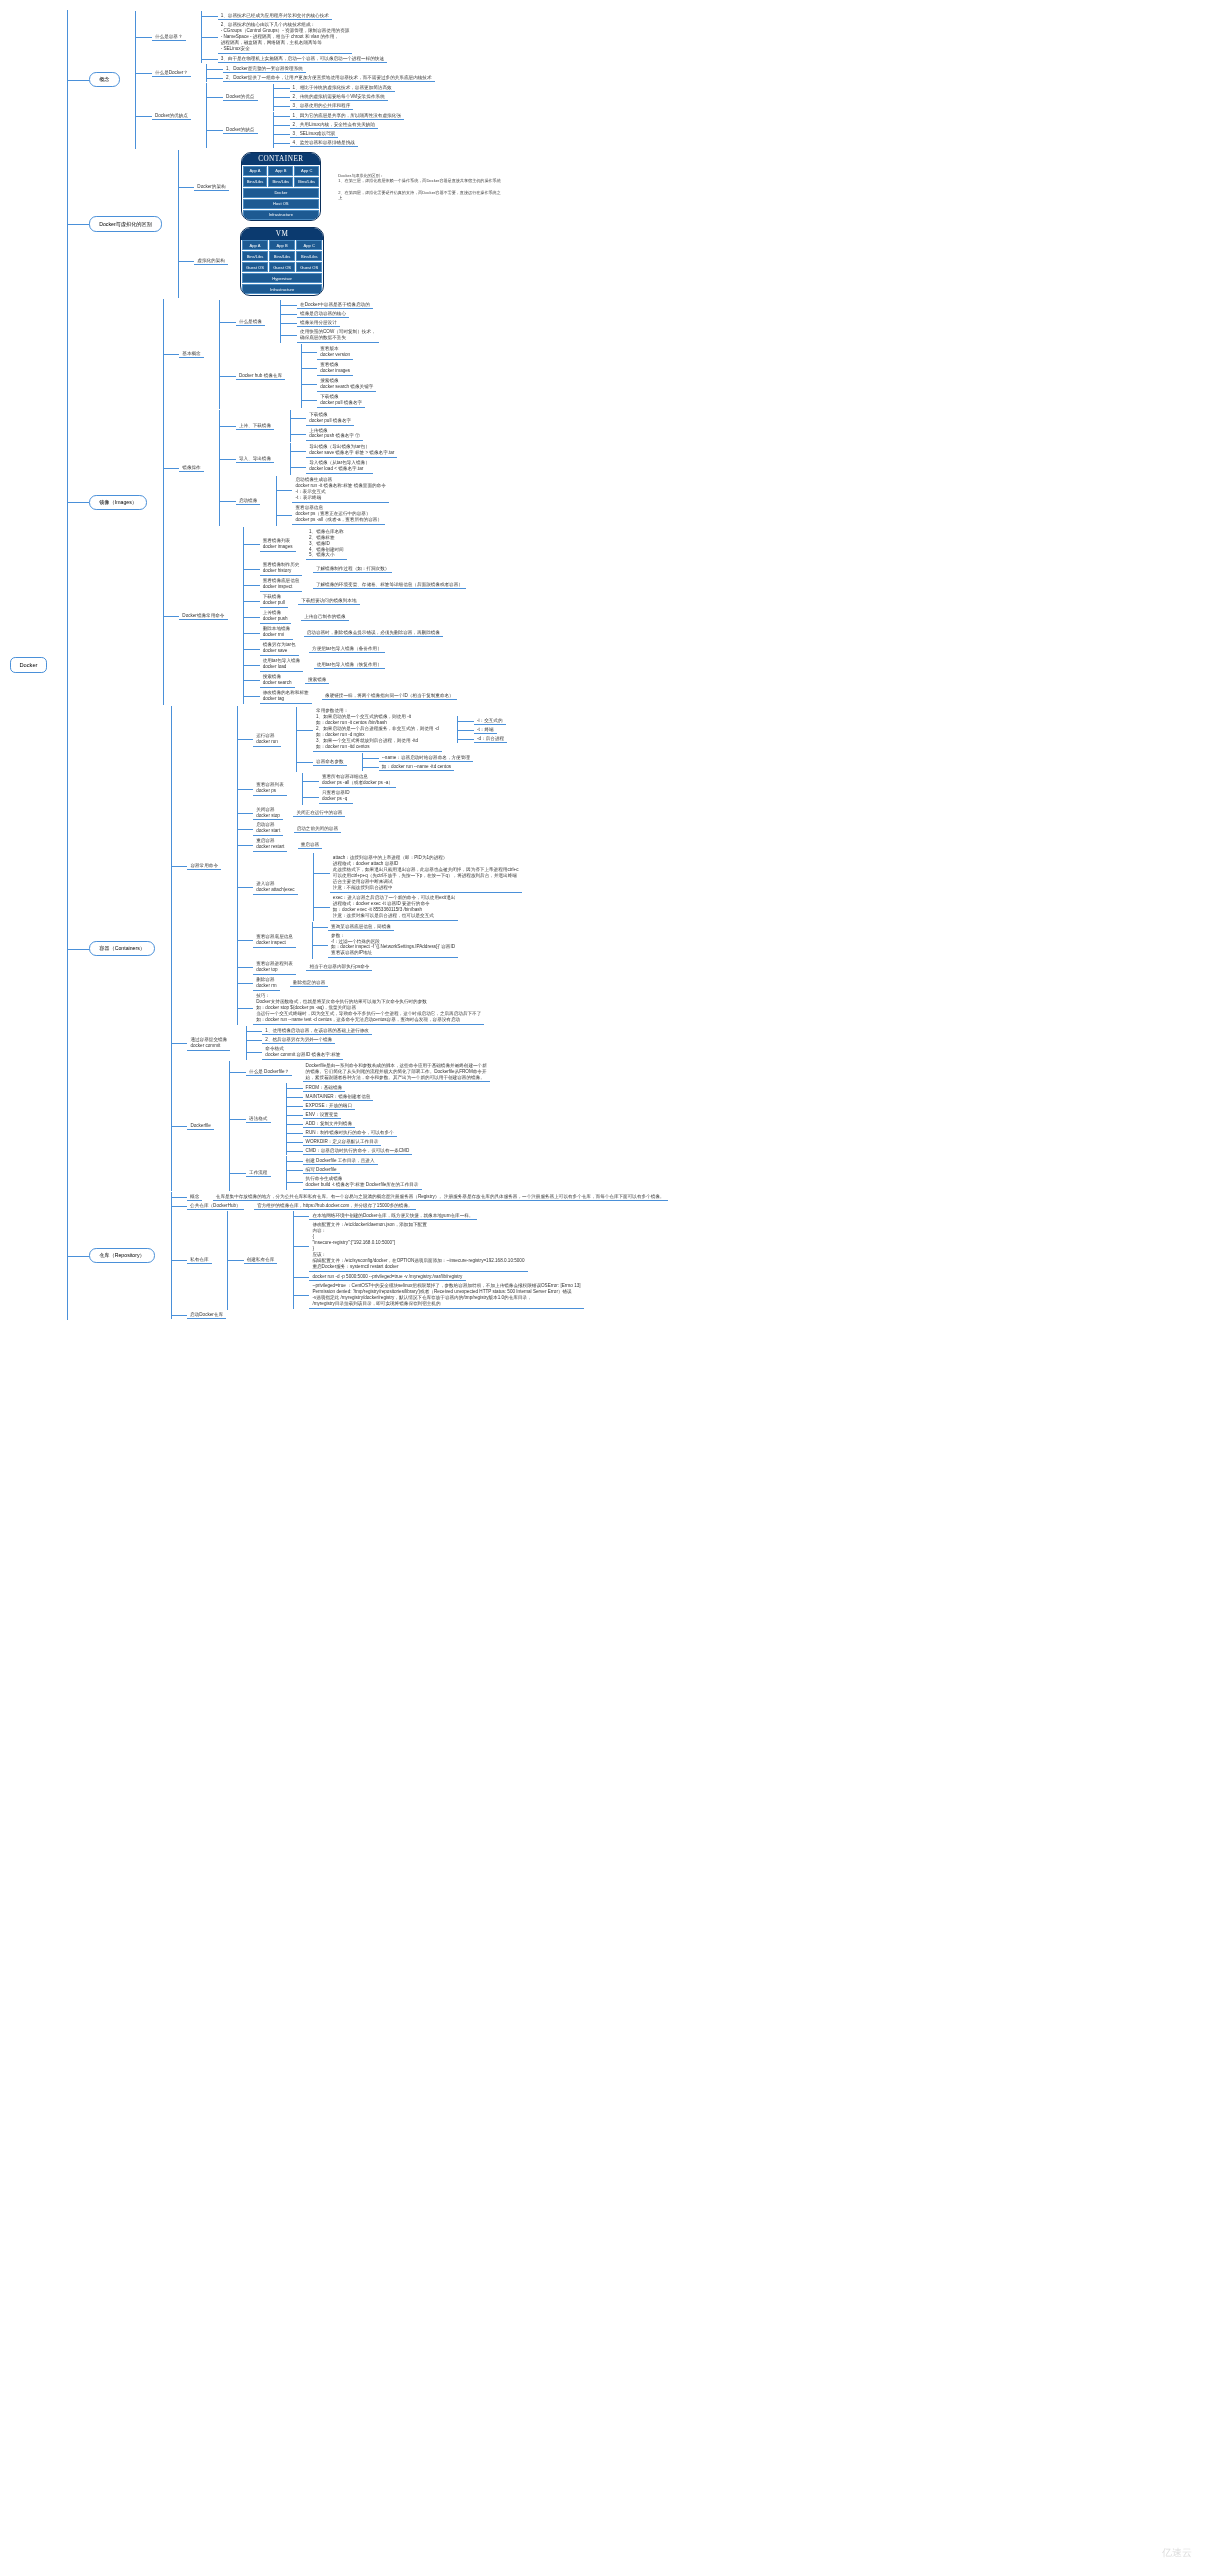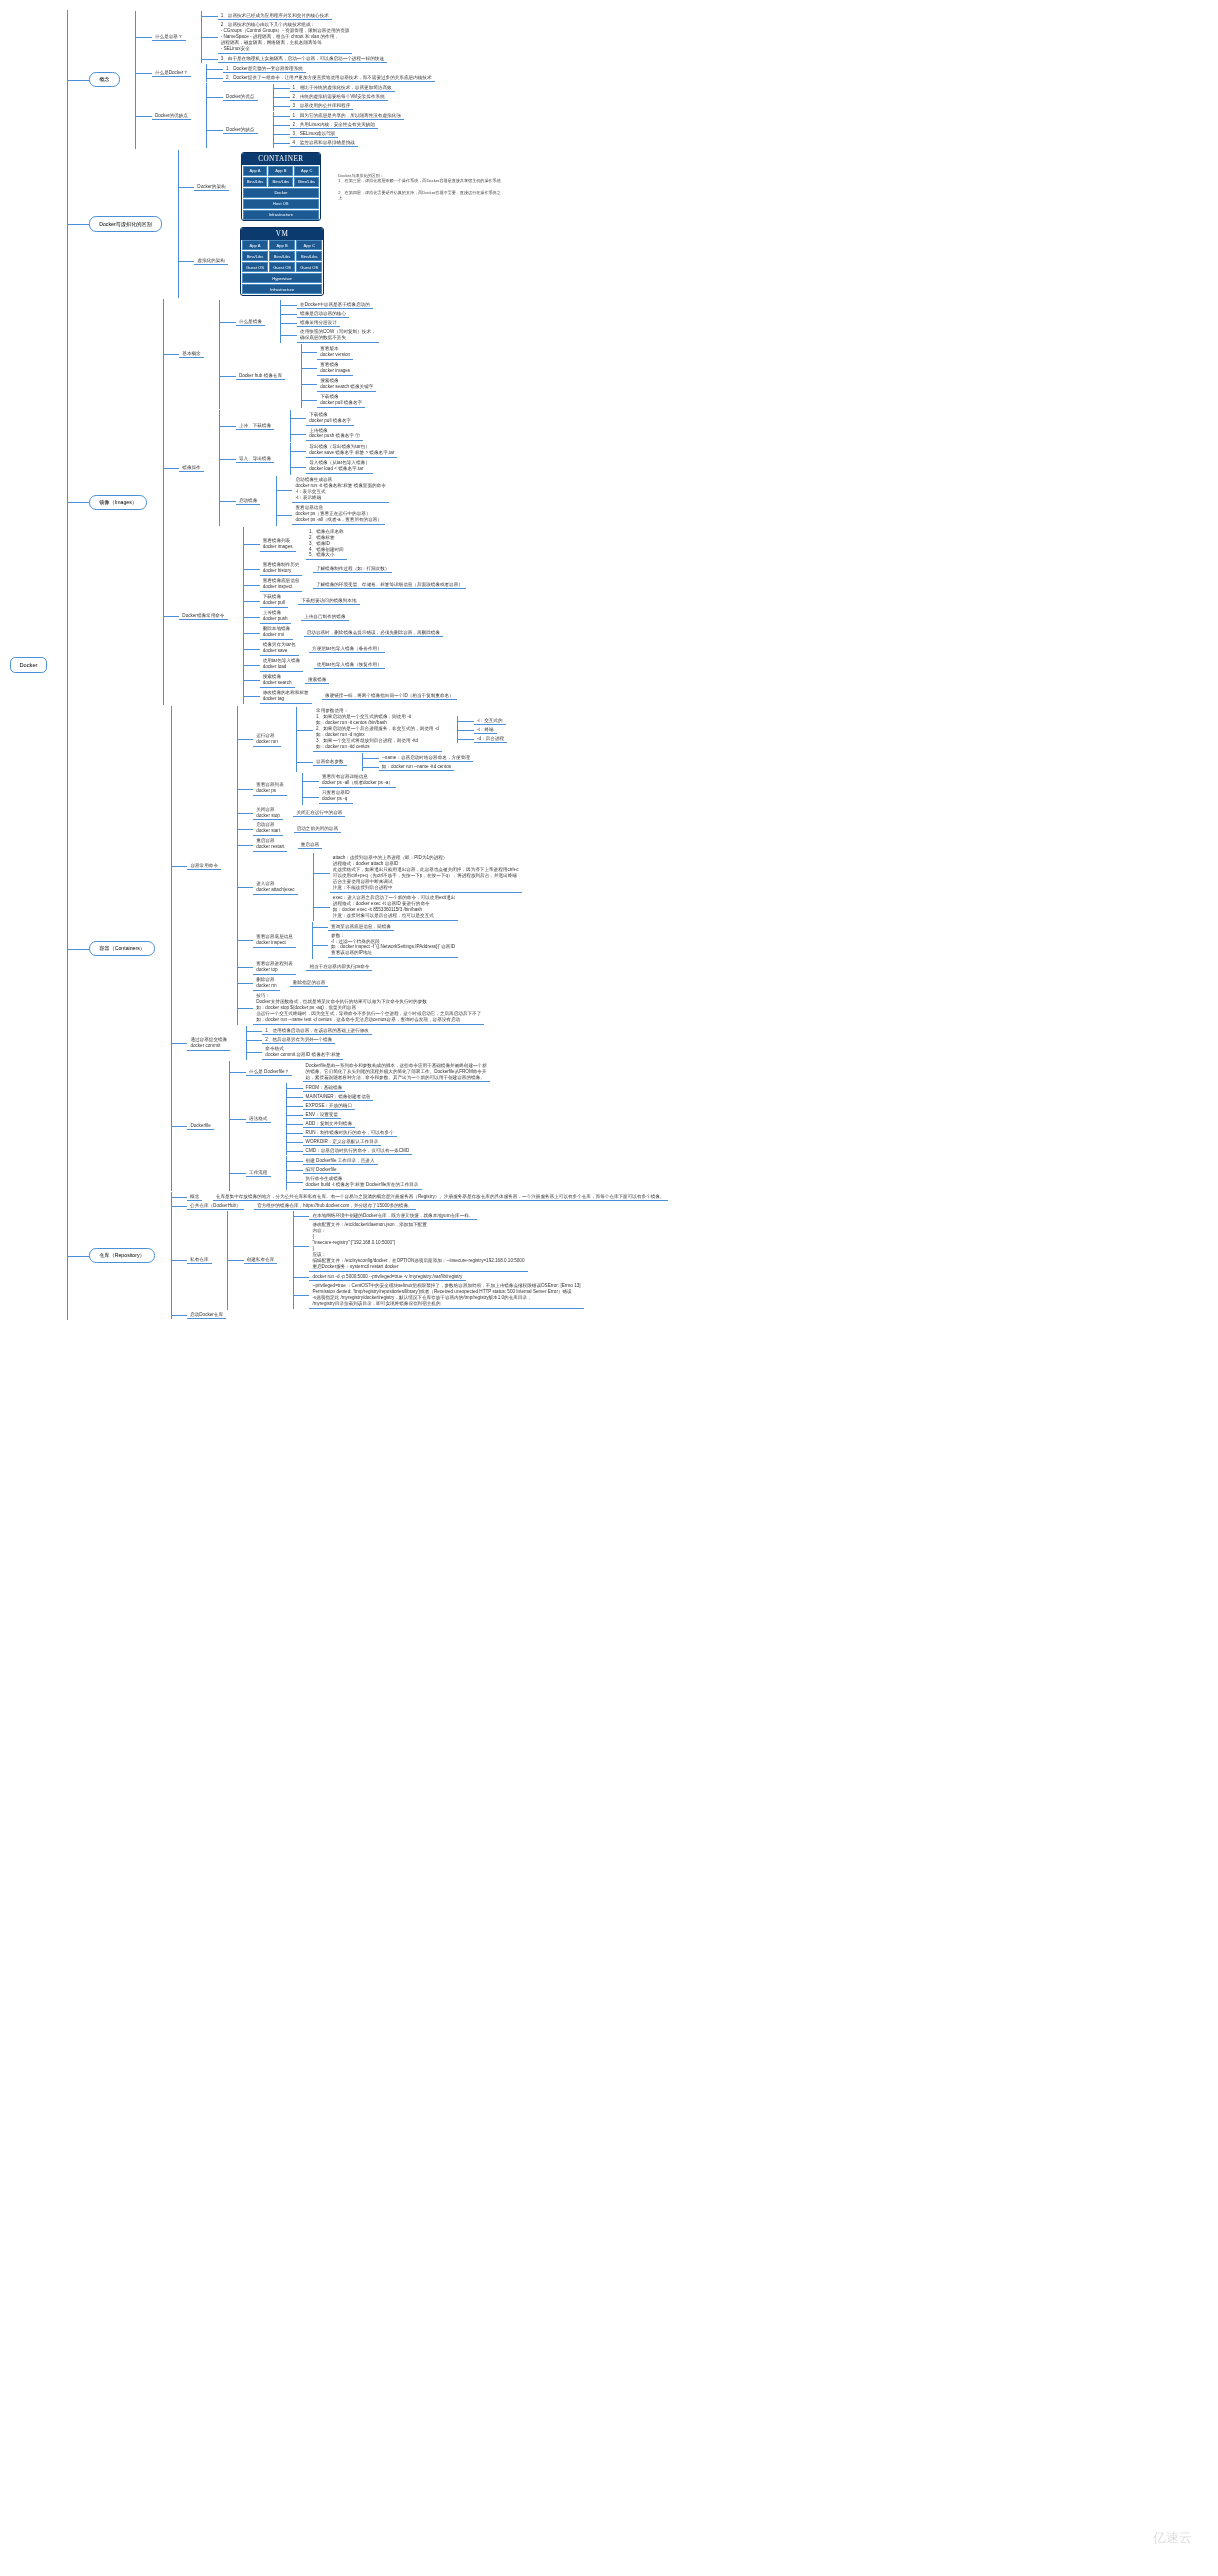--- a/index.html
+++ b/index.html
@@ -85,21 +85,21 @@
     border-color: #4a90d9;
   }
   .leaf-after {
     margin-left: 10.3px;
   }
   
   .arch-box {
     display: inline-flex;
     flex-direction: column;
     border: 0.5px solid #0b2f5a;
-    border-radius: 3px;
+    border-radius: 10px;
     overflow: hidden;
     margin: 2.1px;
     flex-shrink: 0;
   }
   .arch-title {
     background: #0b3a6f;
     color: #fff;
     font-family: Georgia, serif;
     font-size: 7.2px;
     letter-spacing: 0.5px;
@@ -126,24 +126,24 @@
   .annotation {
     font-size: 4.1px;
     color: #444;
     white-space: pre-line;
     margin-left: 15.5px;
     line-height: 1.4;
     flex-shrink: 0;
   }
   .watermark {
     position: fixed;
-    bottom: 29px;
+    bottom: 16px;
     right: 26px;
     color: #ddd;
-    font-size: 13px;
+    font-size: 10px;
     text-align: center;
   }
 </style>
 </head>
 <body>
 
 <div class="mindmap">
   <div class="root-node">Docker</div>
   <div class="children">
 

